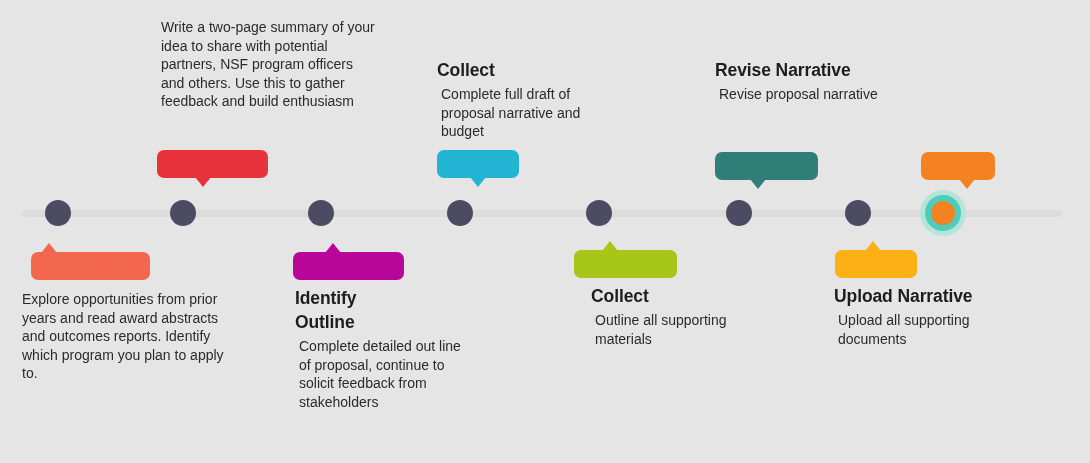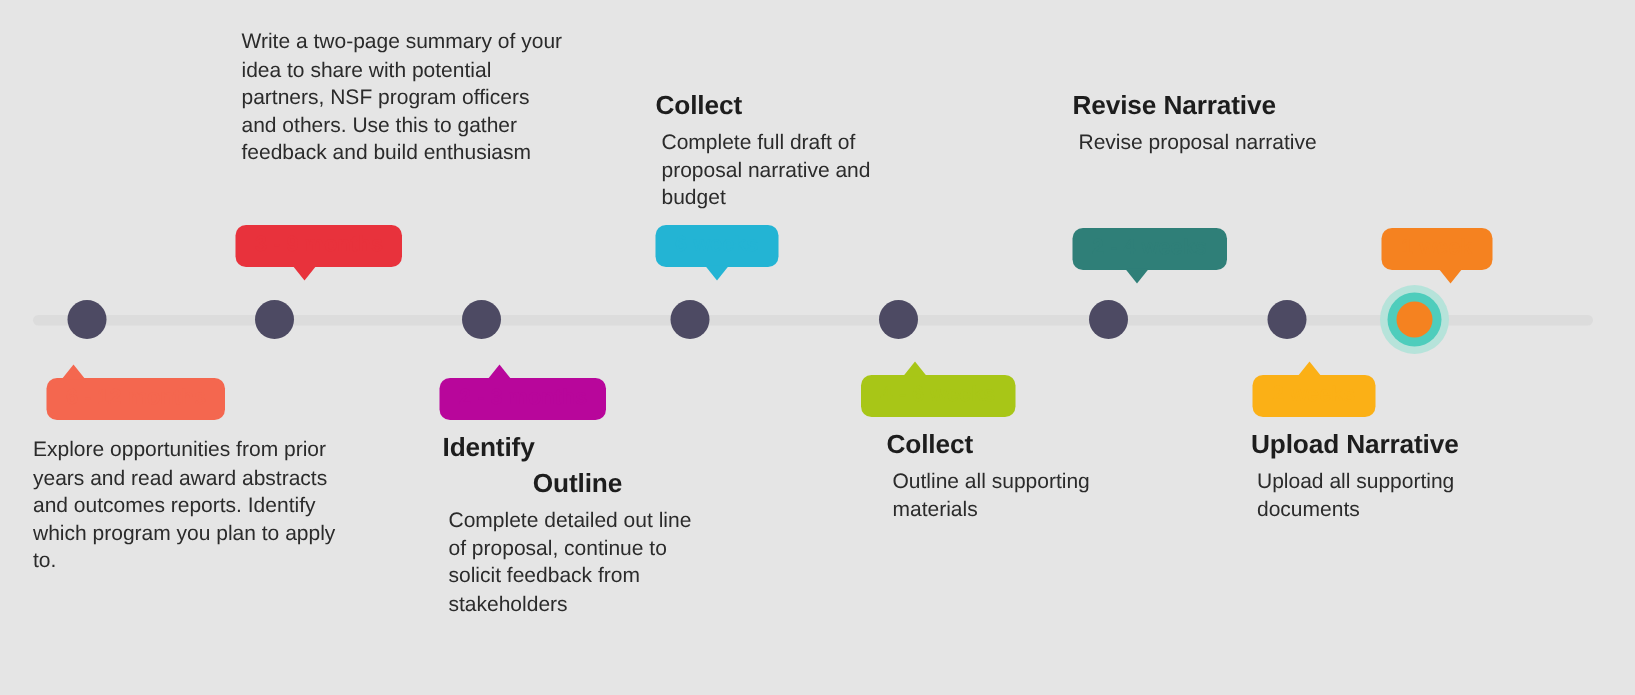--- a/index.html
+++ b/index.html
@@ -97,21 +97,20 @@
   }
   .block h3 {
     margin: 0 0 3px 0;
     font-size: 17.5px;
     font-weight: bold;
     color: #1d1d1d;
     letter-spacing: -0.1px;
   }
   .block h3.spaced {
     margin-top: 0;
-    text-align: center;
   }
   .block p {
     margin: 4px;
     font-size: 14px;
     line-height: 1.33;
     color: #2b2b2b;
   }
 </style>
 </head>
 <body>

